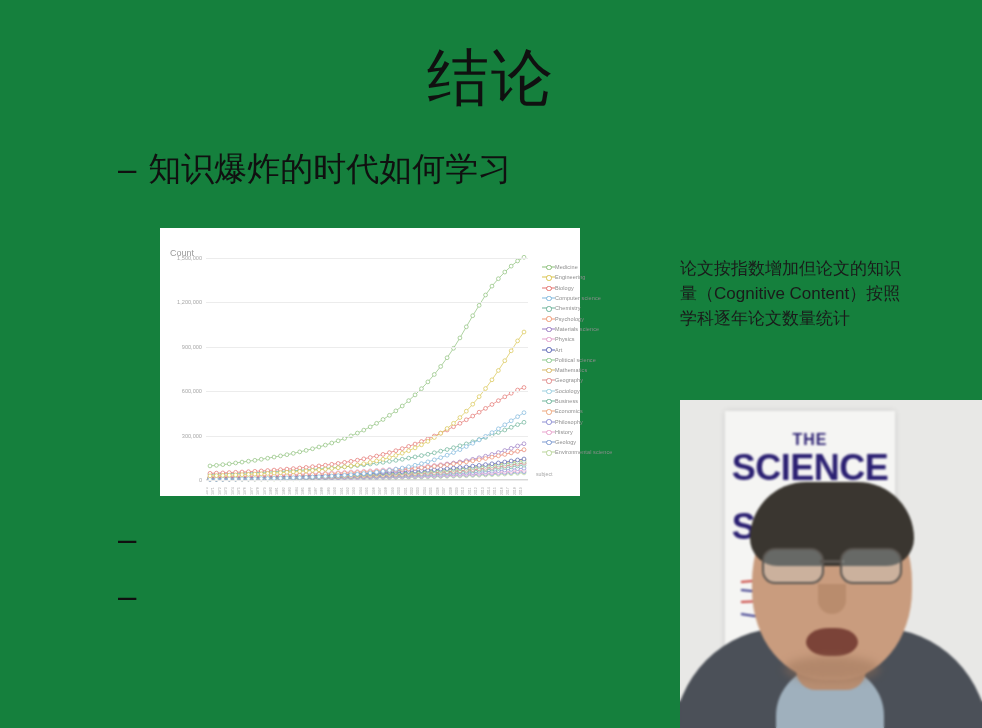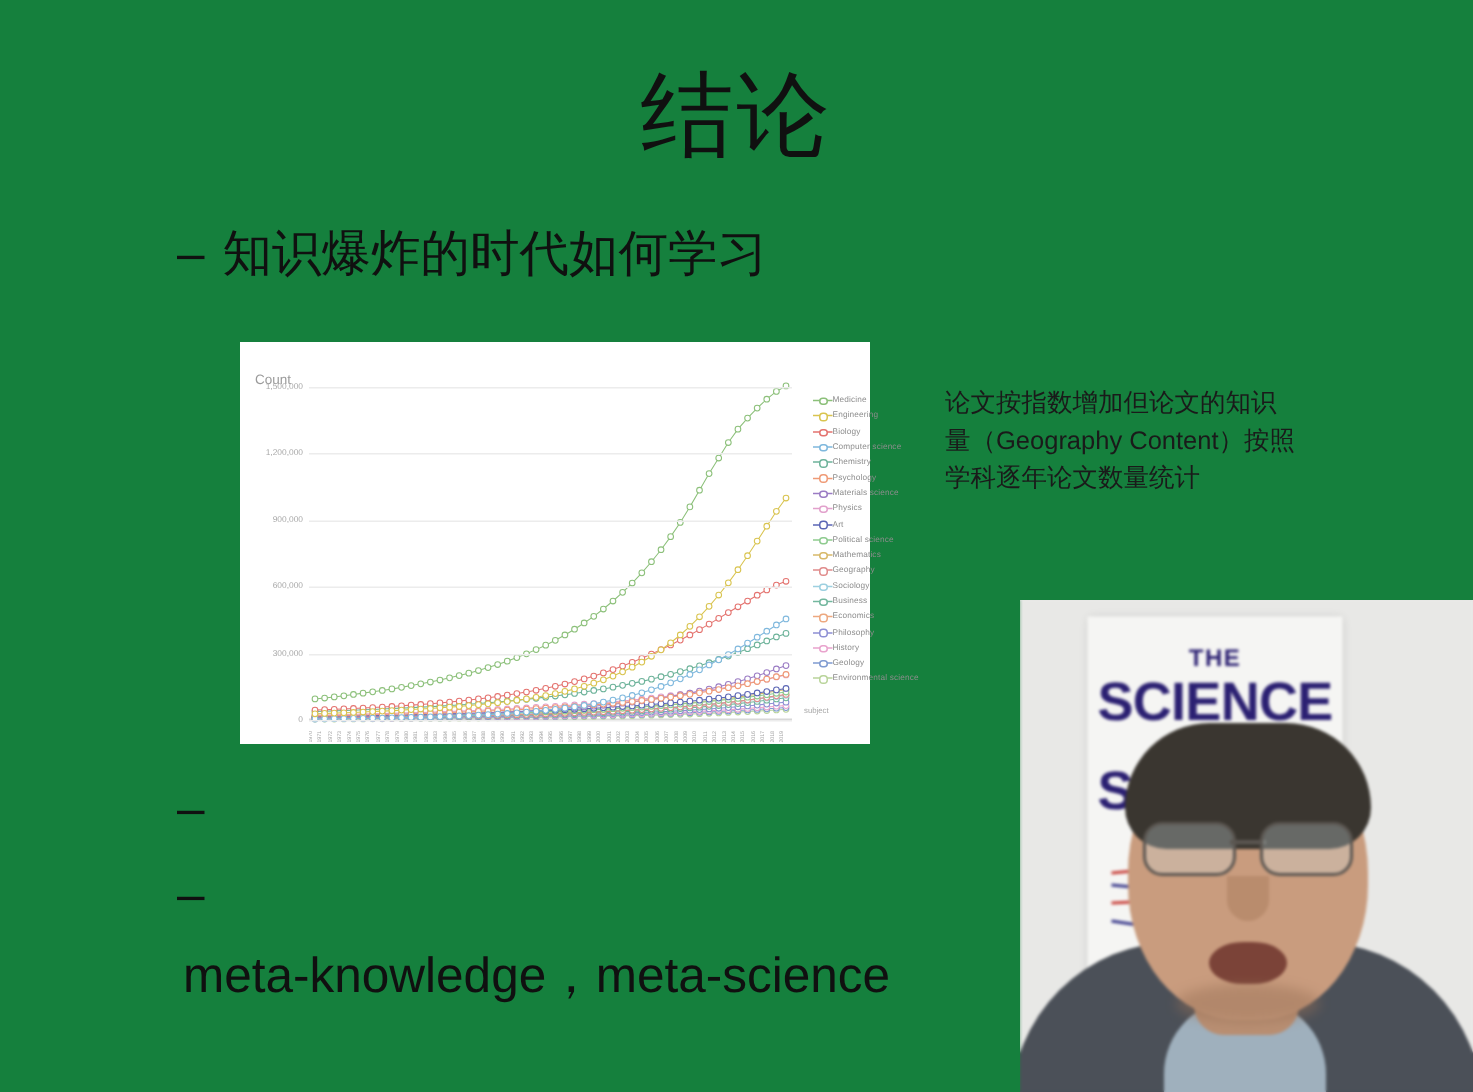--- a/index.html
+++ b/index.html
@@ -54,21 +54,21 @@
     font-size: 33px;
     line-height: 44px;
     letter-spacing: 0px;
     color: #101010;
     white-space: nowrap;
   }
 
   
   .annotation {
     position: absolute;
-    top: 256px; left: 630px;
+    top: 256px; left: 680px;
     width: 300px;
     font-size: 17px;
     line-height: 25px;
     color: #1a1a1a;
   }
 
   
   .chart-wrap {
     position: absolute;
     top: 228px; left: 160px;
@@ -1544,33 +1544,32 @@
             <span class="ln"></span>
             <span class="dot"></span>
           </span>
           <span class="legend-label">Environmental science</span>
         </div>
       </div>
   </div>
 
   <div class="annotation">
     <div>论文按指数增加但论文的知识</div>
-    <div>量（Geography Content）按照</div>
+    <div>量（Cognitive Content）按照</div>
     <div>学科逐年论文数量统计</div>
   </div>
 
   <div class="bullet bullet-2">
     <span class="dash">–</span>
   </div>
 
   <div class="bullet bullet-3">
     <span class="dash">–</span>
   </div>
 
-  <div class="plain-line">meta-knowledge，meta-science</div>
 
   <div class="video">
     <div class="vid-wall"></div>
 
     <div class="book">
       <div class="book-the">THE</div>
       <div class="book-science">SCIENCE</div>
       <div class="book-of">OF</div>
       <div class="book-science2">SCIENCE</div>
       <svg class="book-marks" viewBox="0 0 52 50">

